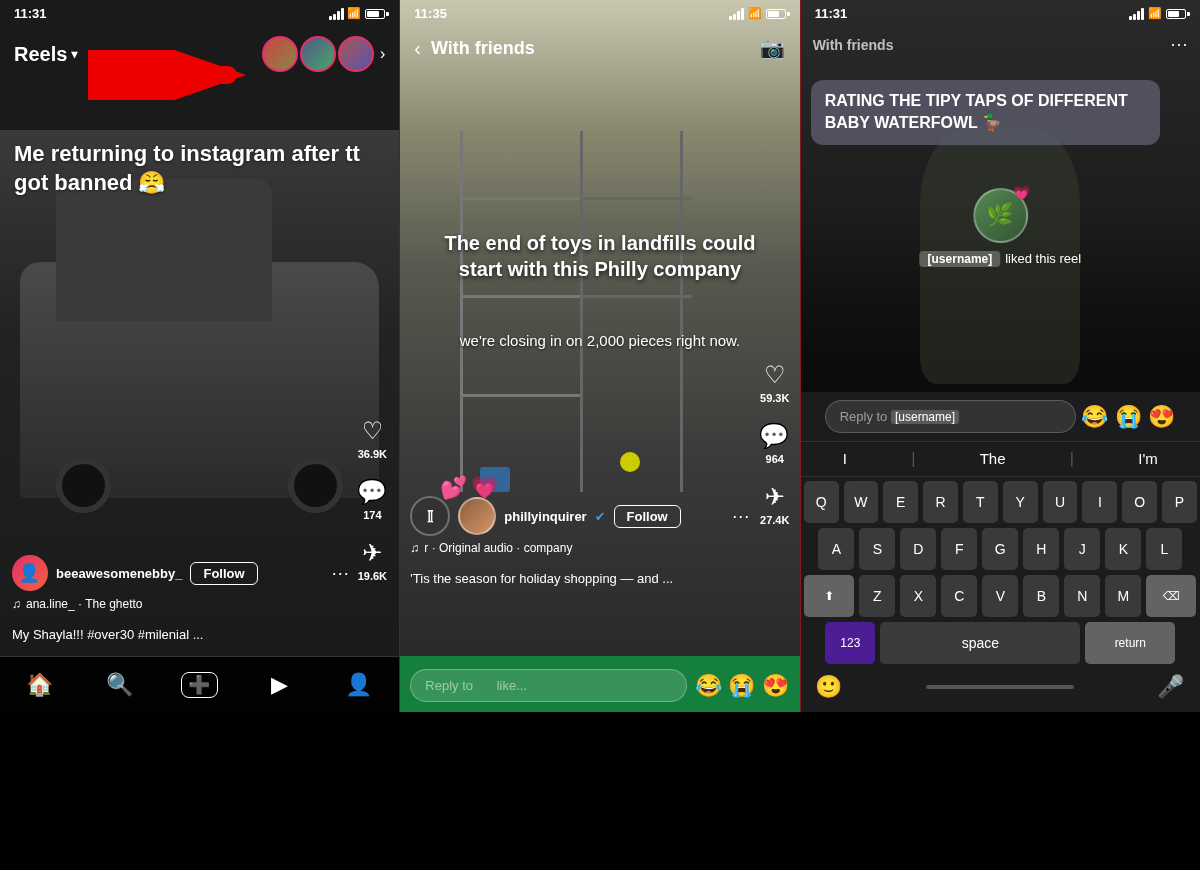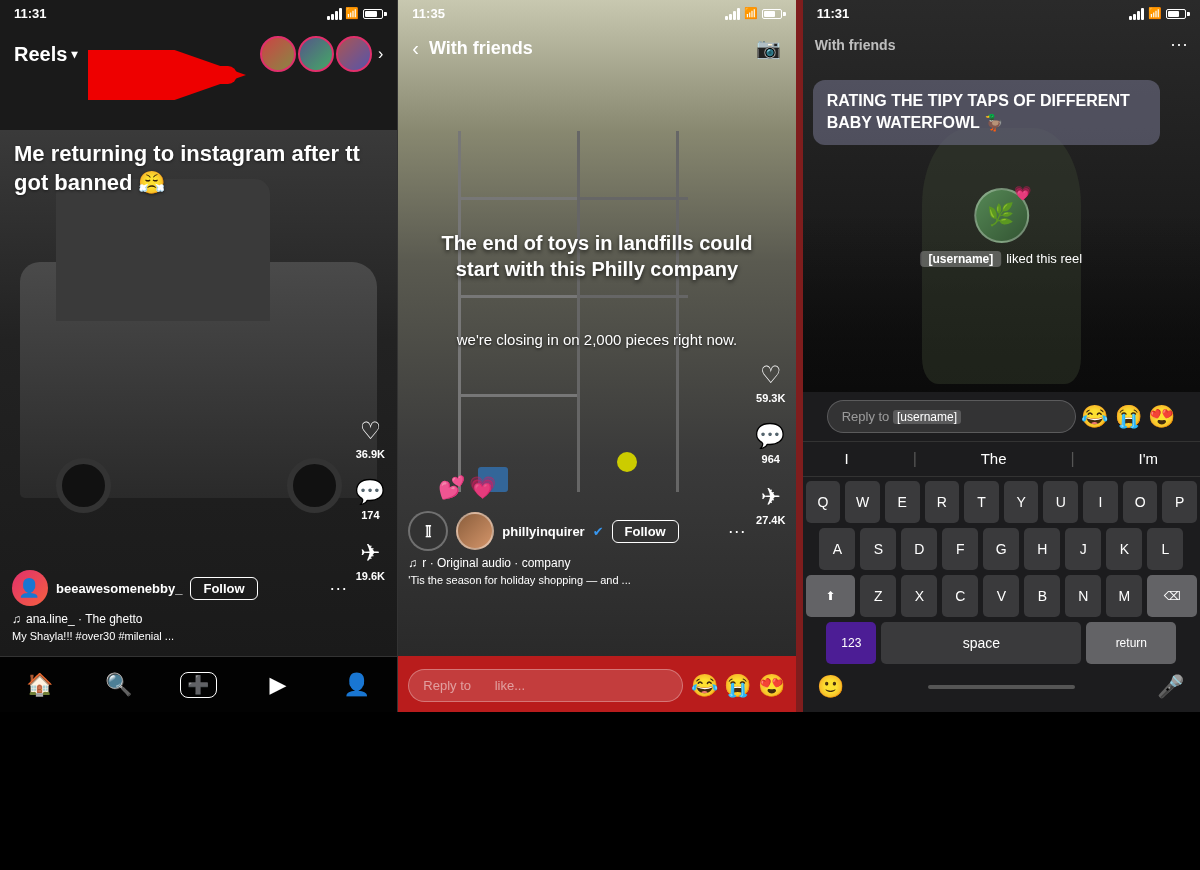--- a/index.html
+++ b/index.html
@@ -17,22 +17,22 @@
       flex: 1;
       height: 712px;
       position: relative;
       overflow: hidden;
     }
     .panel-1 {
       background: #1a1a1a;
       border-right: 1px solid #333;
     }
     .panel-2 {
-      background: #b91c1c;
-      border-right: 7px solid #7f1d1d;
+      background: #15803d;
+      border-right: 1px solid #7f1d1d;
     }
     .panel-3 {
       background: #1a1a1a;
     }
 
     
     .status-bar {
       display: flex;
       justify-content: space-between;
       align-items: center;
@@ -248,22 +248,22 @@
     }
     .song-row {
       color: #fff;
       font-size: 12px;
       display: flex;
       align-items: center;
       gap: 5px;
     }
     .caption-text {
       color: #fff;
-      font-size: 11px;
-      margin-top: 4px;
+      font-size: 13px;
+      margin-top: 16px;
     }
 
     
     .nav-bar {
       position: absolute;
       bottom: 0; left: 0; right: 0;
       height: 56px;
       background: rgba(0,0,0,0.9);
       display: flex;
       align-items: center;

